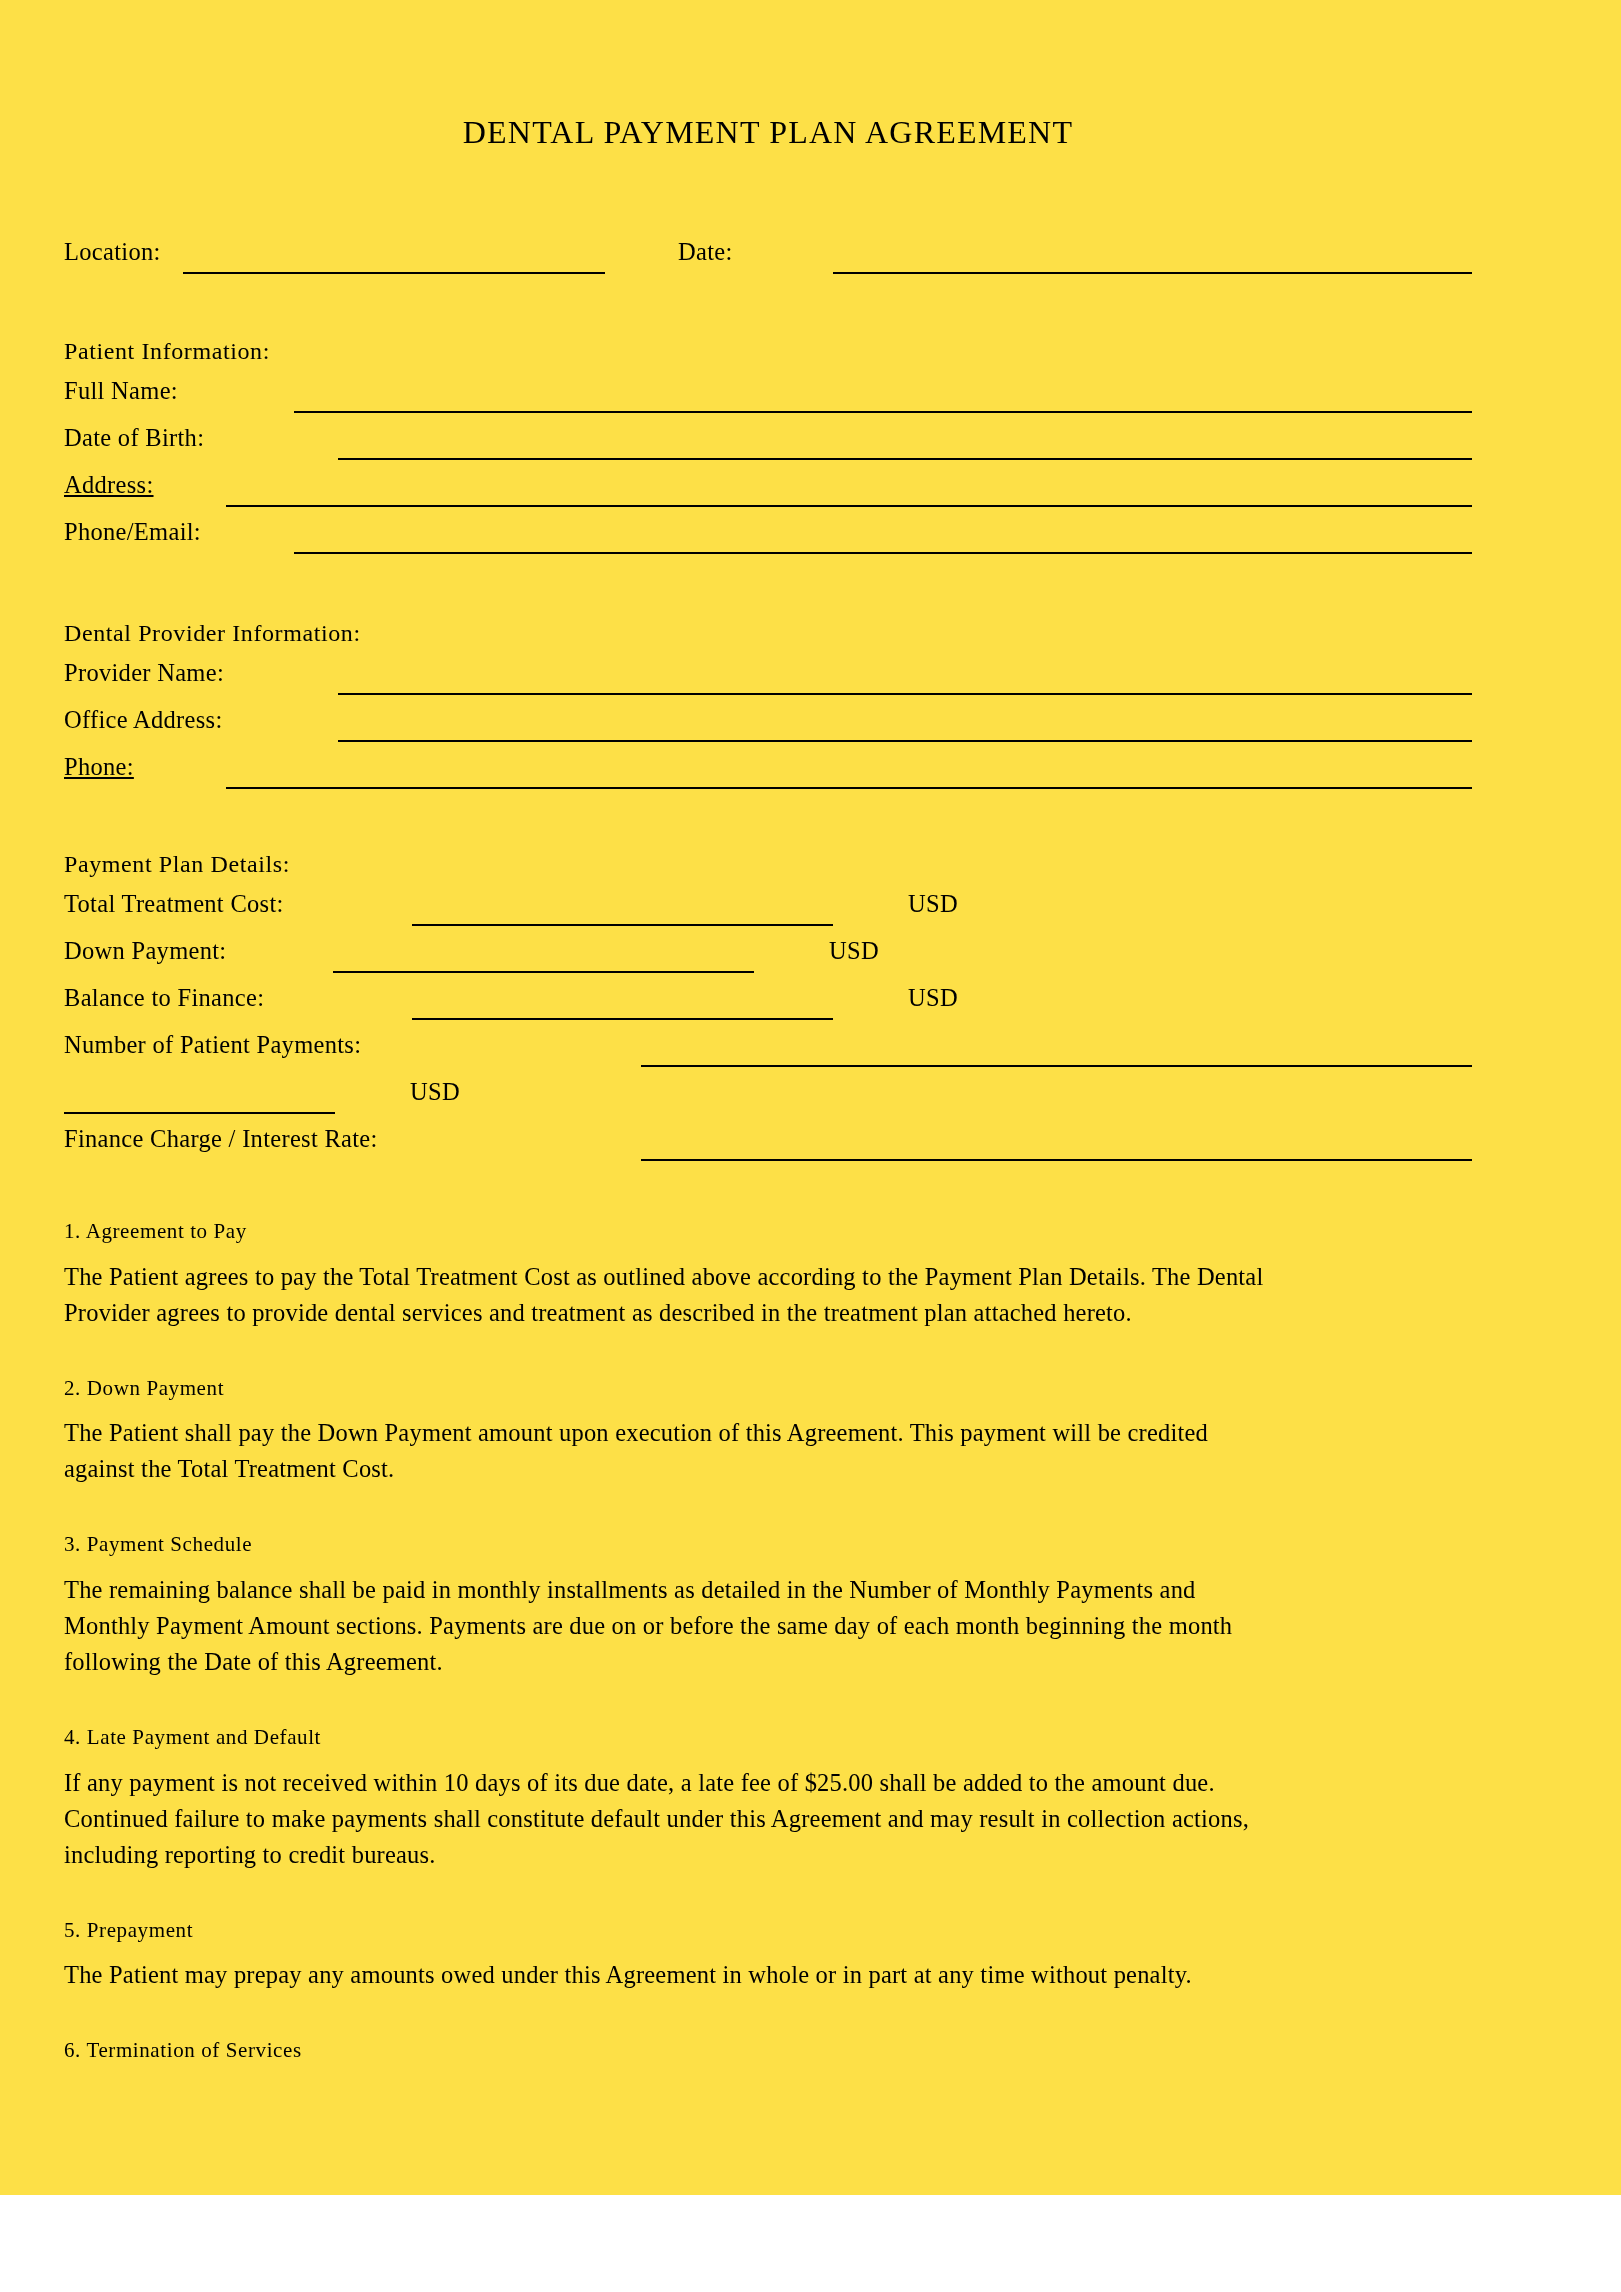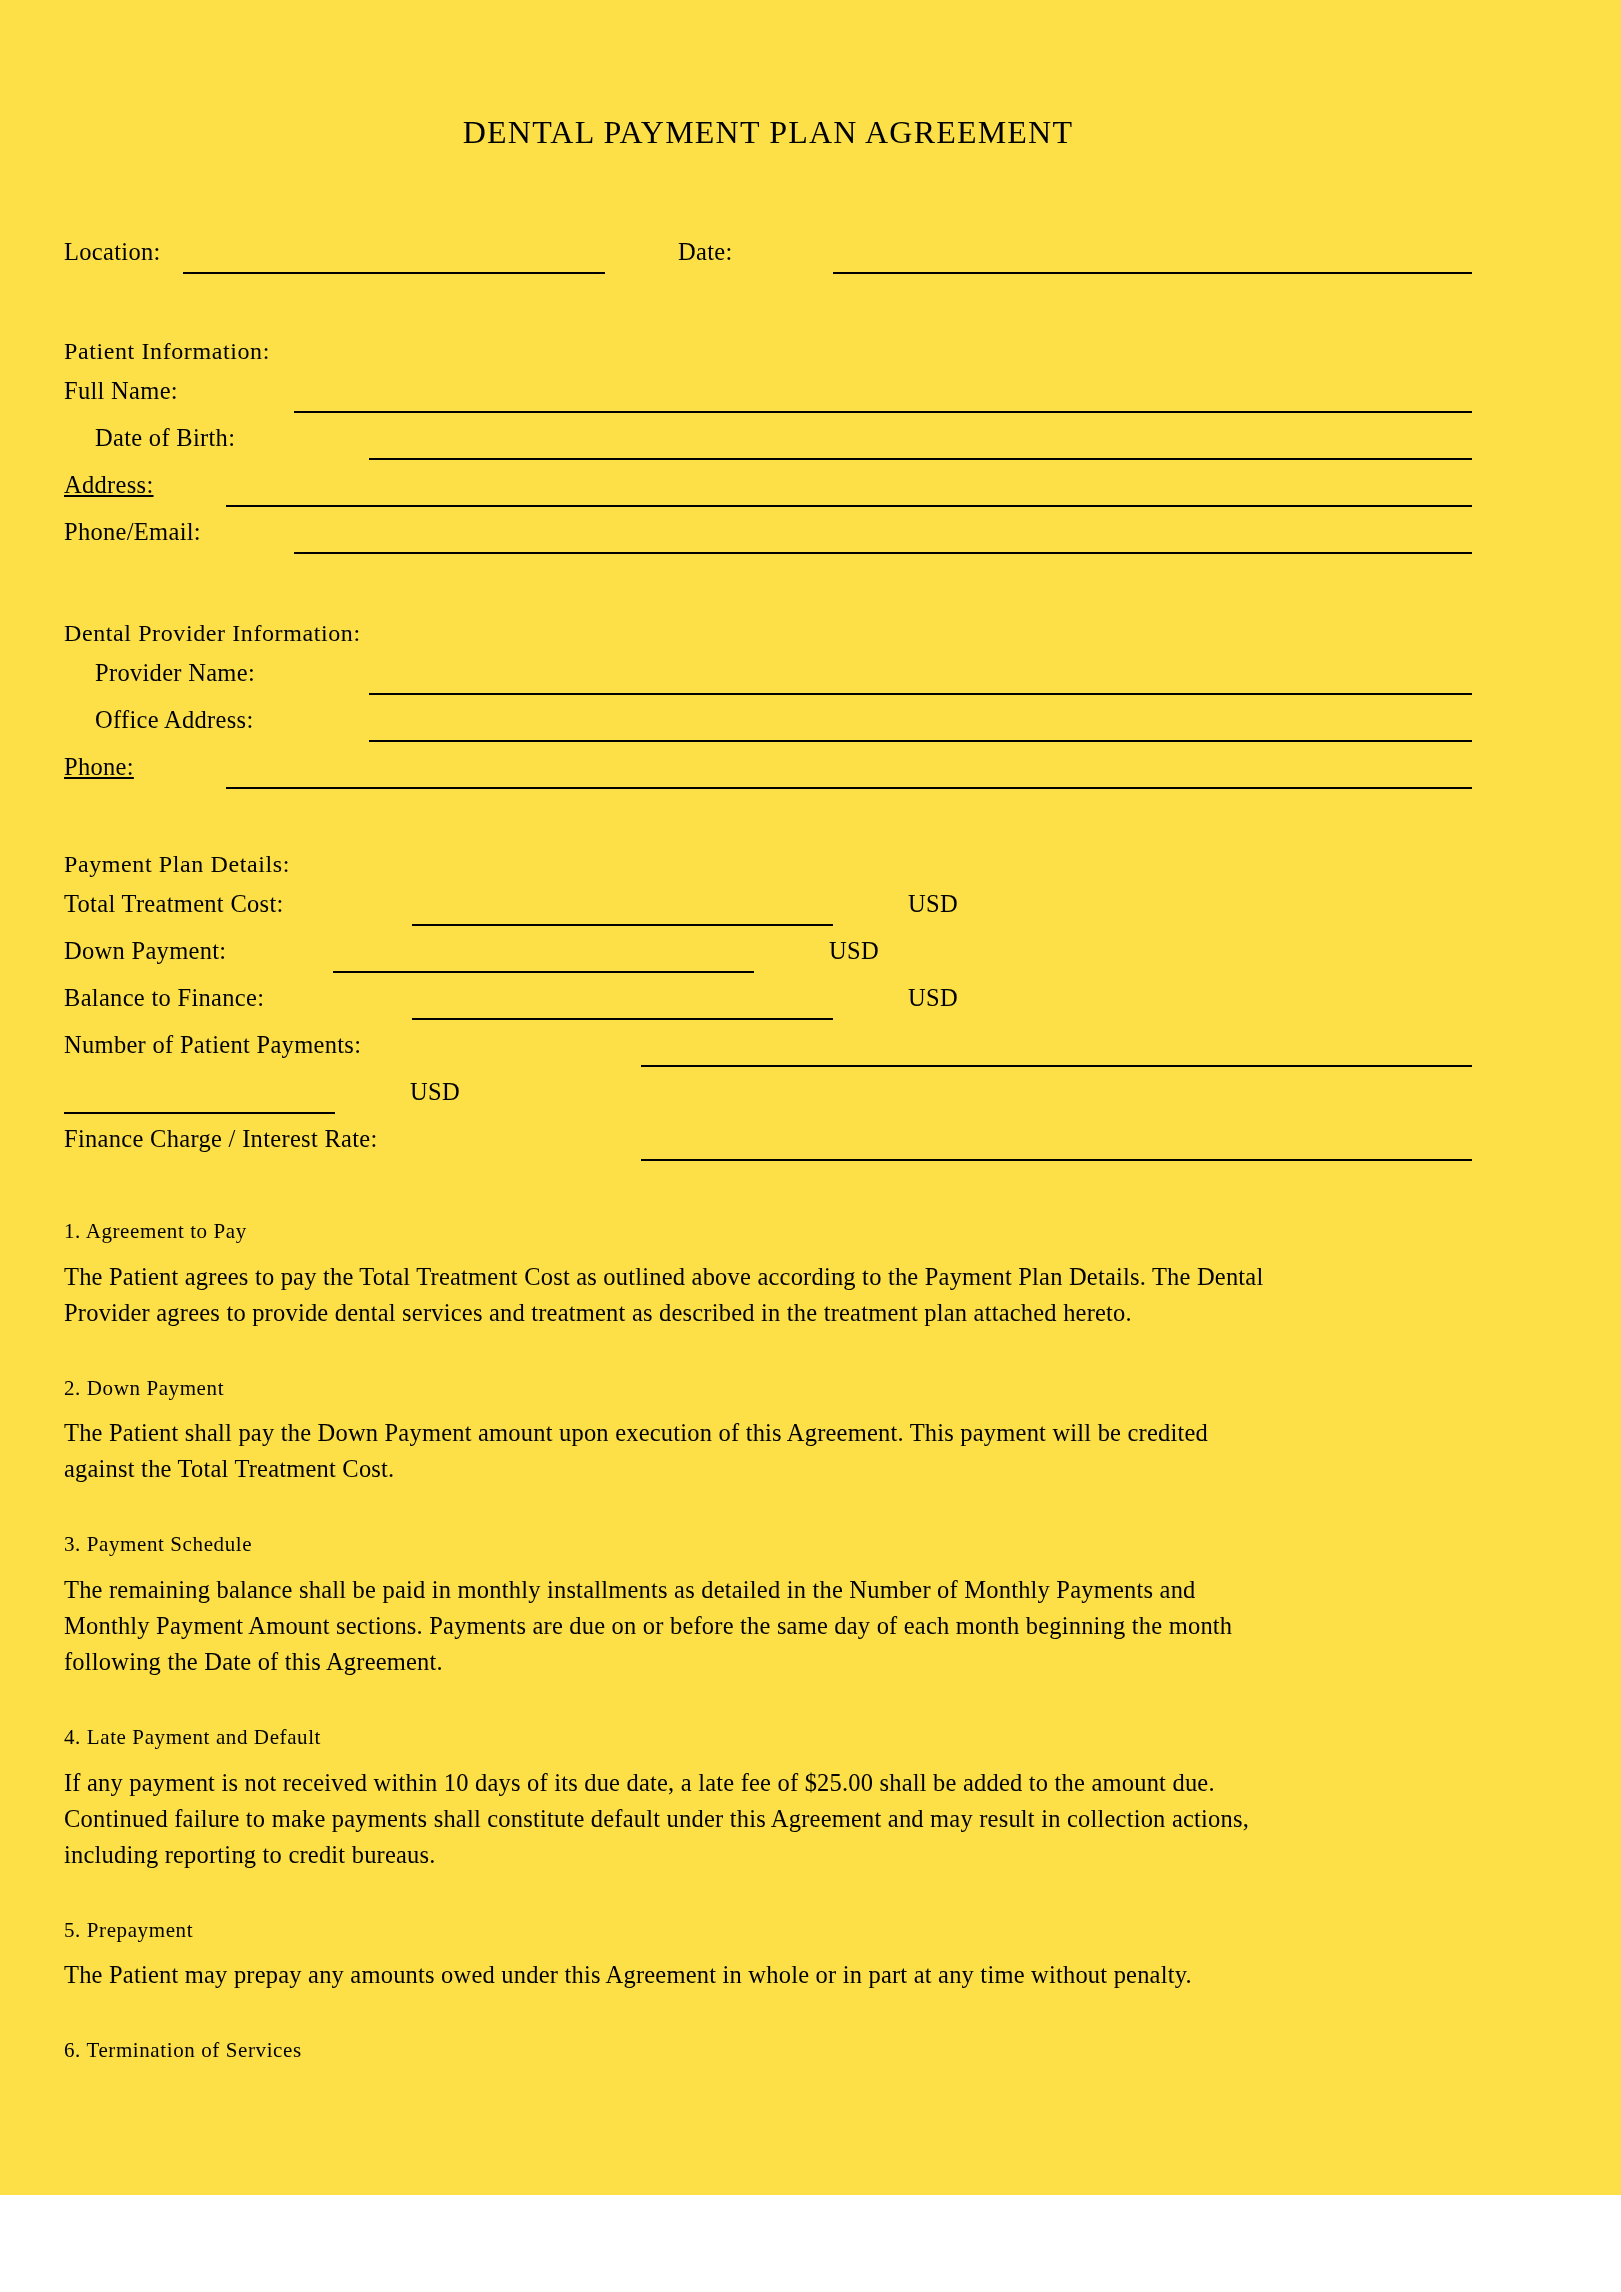--- a/index.html
+++ b/index.html
@@ -40,21 +40,21 @@
     line-height: 29px;
   }
   .mt-patient  { margin-top: 63px; }
   .mt-provider { margin-top: 65px; }
   .mt-payment  { margin-top: 61px; }
 
   .field { height: 47px; }
   .w-165 { width: 162px; text-decoration: underline; }
   .w-235 { width: 230px; }
   .w-274 { width: 269px; }
-  .w-280 { width: 274px; margin-left: 31px; }
+  .w-280 { width: 274px; }
   .w-355 { width: 348px; }
   .w-510 { width: 500px; }
   .w-589 { width: 577px; }
   .lw-430 { width: 421px; }
   .lw-276 { width: 271px; }
   .usd { padding-bottom: 7.8px; margin-left: 75px; white-space: nowrap; letter-spacing: 0.3px; }
 
   .clause { margin-top: 43px; }
   .clause.first { margin-top: 56px; }
   .clause h2 {

